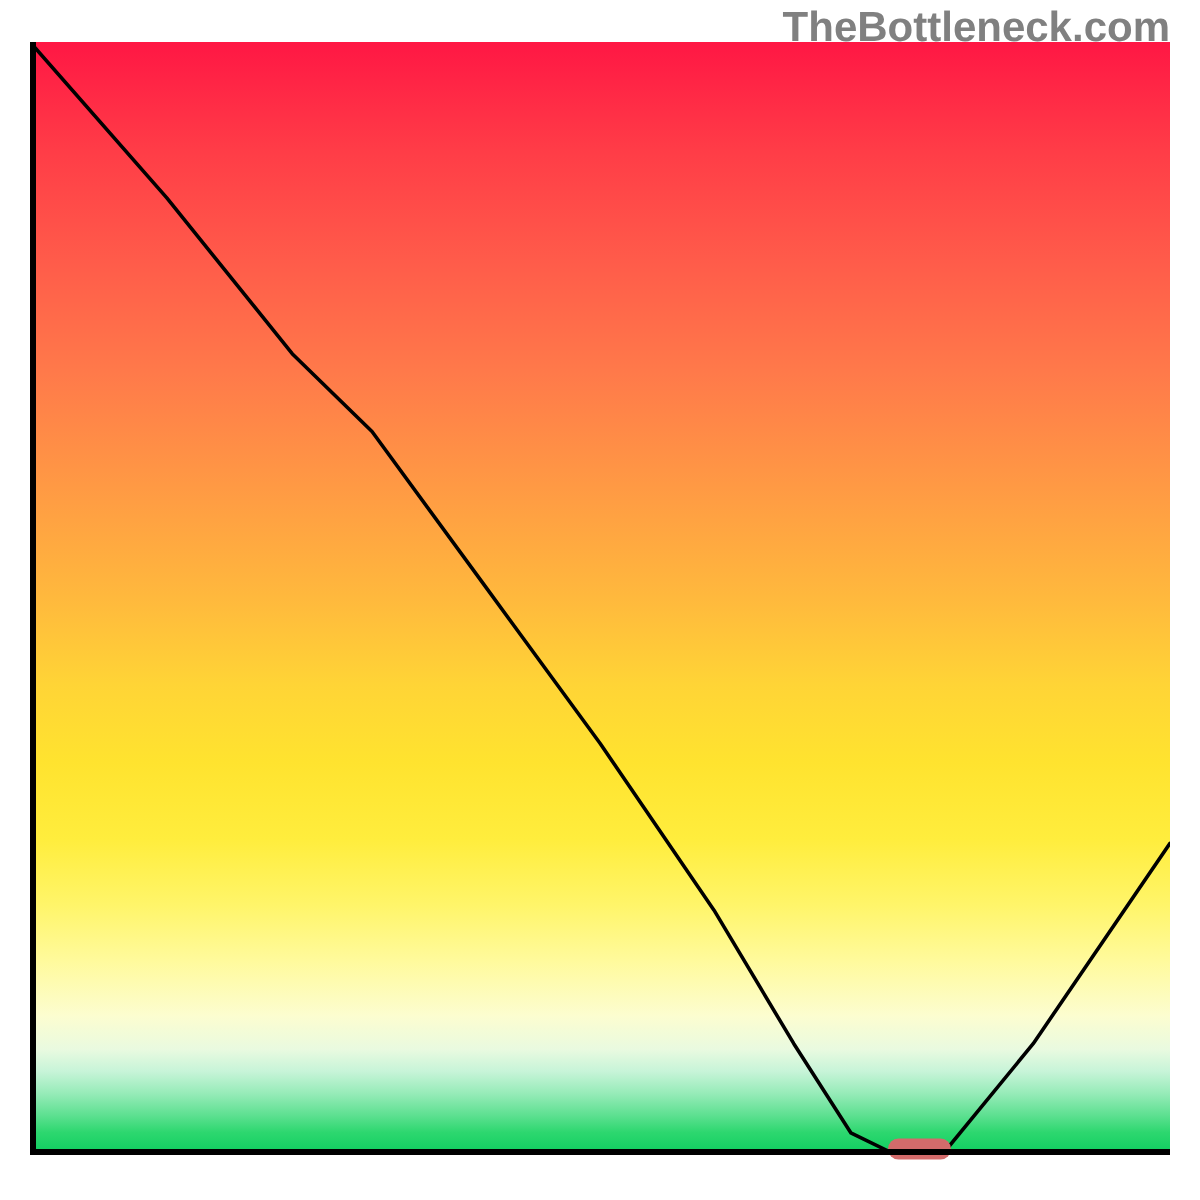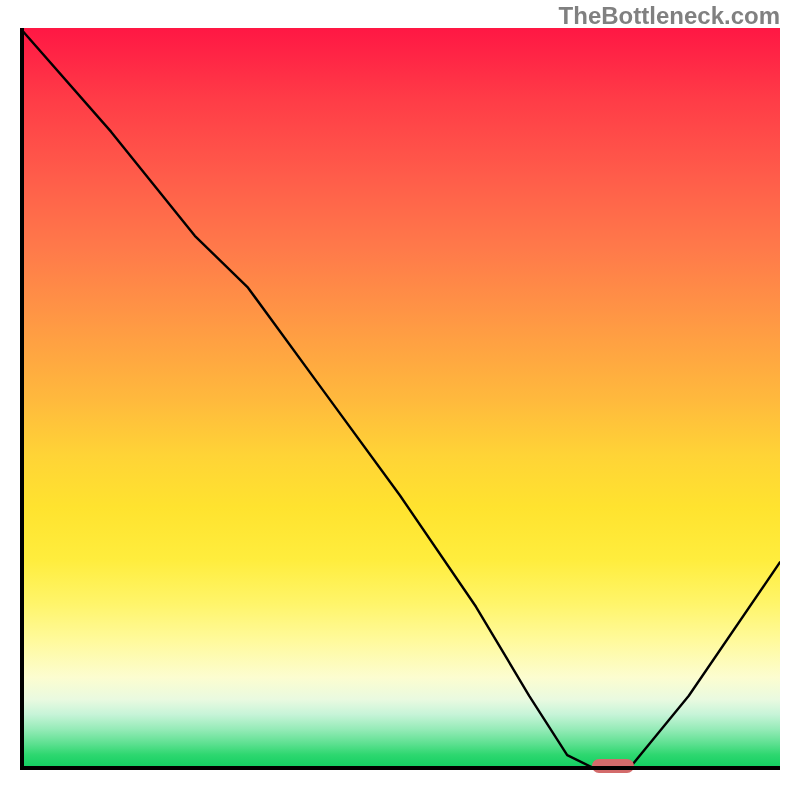--- a/index.html
+++ b/index.html
@@ -8,21 +8,21 @@
     height: 800px;
     background: #ffffff;
     font-family: Arial, sans-serif;
     position: relative;
     overflow: hidden;
   }
   .watermark {
     position: absolute;
     top: 2px;
     right: 20px;
-    font-size: 24px;
+    font-size: 28px;
     font-weight: bold;
     color: #808080;
     z-index: 10;
   }
   .chart-container {
     position: absolute;
     left: 20px;
     top: 28px;
     width: 760px;
     height: 760px;

